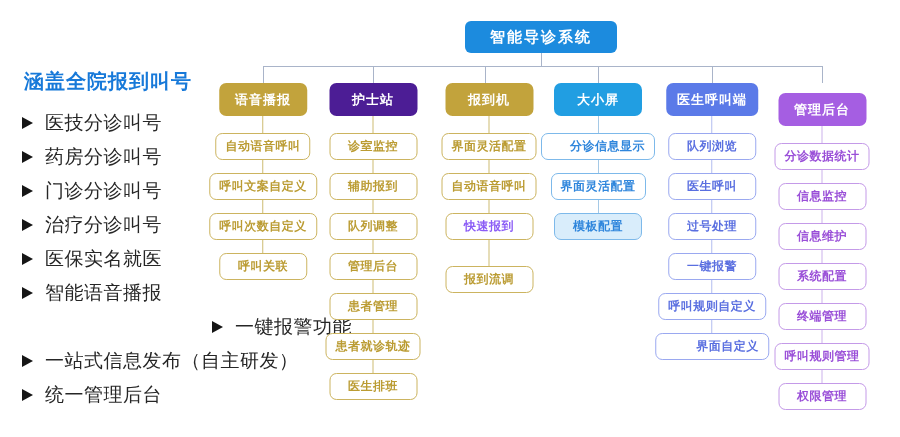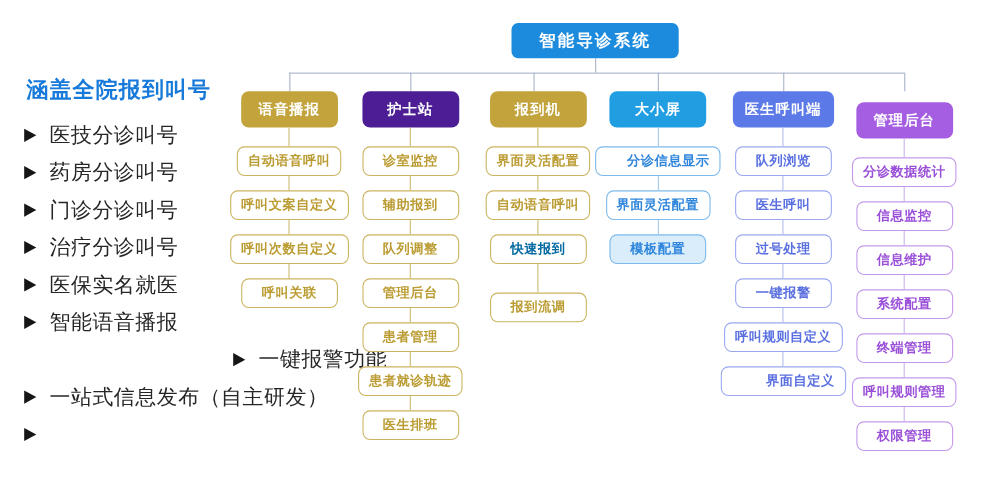--- a/index.html
+++ b/index.html
@@ -72,20 +72,21 @@
         <li class="sidebar-item" style="color: rgb(38, 38, 38); justify-content: flex-end;">
           <span class="bullet"></span>
           <span>一键报警功能</span>
         </li>
         <li class="sidebar-item" style="color: rgb(38, 38, 38);">
           <span class="bullet"></span>
           <span>一站式信息发布（自主研发）</span>
         </li>
         <li class="sidebar-item" style="color: rgb(38, 38, 38);">
           <span class="bullet"></span>
+          <span>统一管理后台</span>
         </li>
       </ul>
   </aside>
 
   <div class="root-box" style="background: rgb(28, 139, 222);">智能导诊系统</div>
 
   <div id="connectors">
       <div class="hline" style="left: 263px; top: 66px; width: 559px; background: rgb(169, 180, 201); position: absolute;"></div>
       <div class="vline" style="left: 541px; top: 53px; height: 13px; background: rgb(169, 180, 201); position: absolute;"></div>
       <div class="vline" style="left: 263px; top: 66px; height: 17px; background: rgb(169, 180, 201); position: absolute;"></div>
@@ -125,21 +126,21 @@
         <div class="link" style="background: rgb(205, 188, 114);"></div>
         <div class="child-box" style="color: rgb(187, 156, 51); border-color: rgb(204, 180, 96);">医生排班</div>
       </div>
       <div class="column" style="left: 489px;">
         <div class="header-box" style="background: rgb(194, 163, 60);">报到机</div>
         <div class="link link-first" style="background: rgb(205, 188, 114);"></div>
         <div class="child-box" style="color: rgb(187, 156, 51); border-color: rgb(204, 180, 96);">界面灵活配置</div>
         <div class="link" style="background: rgb(205, 188, 114);"></div>
         <div class="child-box" style="color: rgb(187, 156, 51); border-color: rgb(204, 180, 96);">自动语音呼叫</div>
         <div class="link" style="background: rgb(205, 188, 114);"></div>
-        <div class="child-box" style="color: #0369a1; border-color: rgb(204, 180, 96);">快速报到</div>
+        <div class="child-box" style="color: #8b5cf6; border-color: rgb(204, 180, 96);">快速报到</div>
         <div class="link" style="background: rgb(205, 188, 114);"></div>
         <div class="link" style="background: rgb(205, 188, 114);"></div>
         <div class="child-box" style="color: rgb(187, 156, 51); border-color: rgb(204, 180, 96);">报到流调</div>
       </div>
       <div class="column" style="left: 598px;">
         <div class="header-box" style="background: rgb(33, 158, 226);">大小屏</div>
         <div class="link link-first" style="background: rgb(165, 201, 230);"></div>
         <div class="child-box" style="color: rgb(47, 134, 220); border-color: rgb(125, 185, 234); padding-left: 28px;">分诊信息显示</div>
         <div class="link" style="background: rgb(165, 201, 230);"></div>
         <div class="child-box" style="color: rgb(47, 134, 220); border-color: rgb(125, 185, 234);">界面灵活配置</div>

